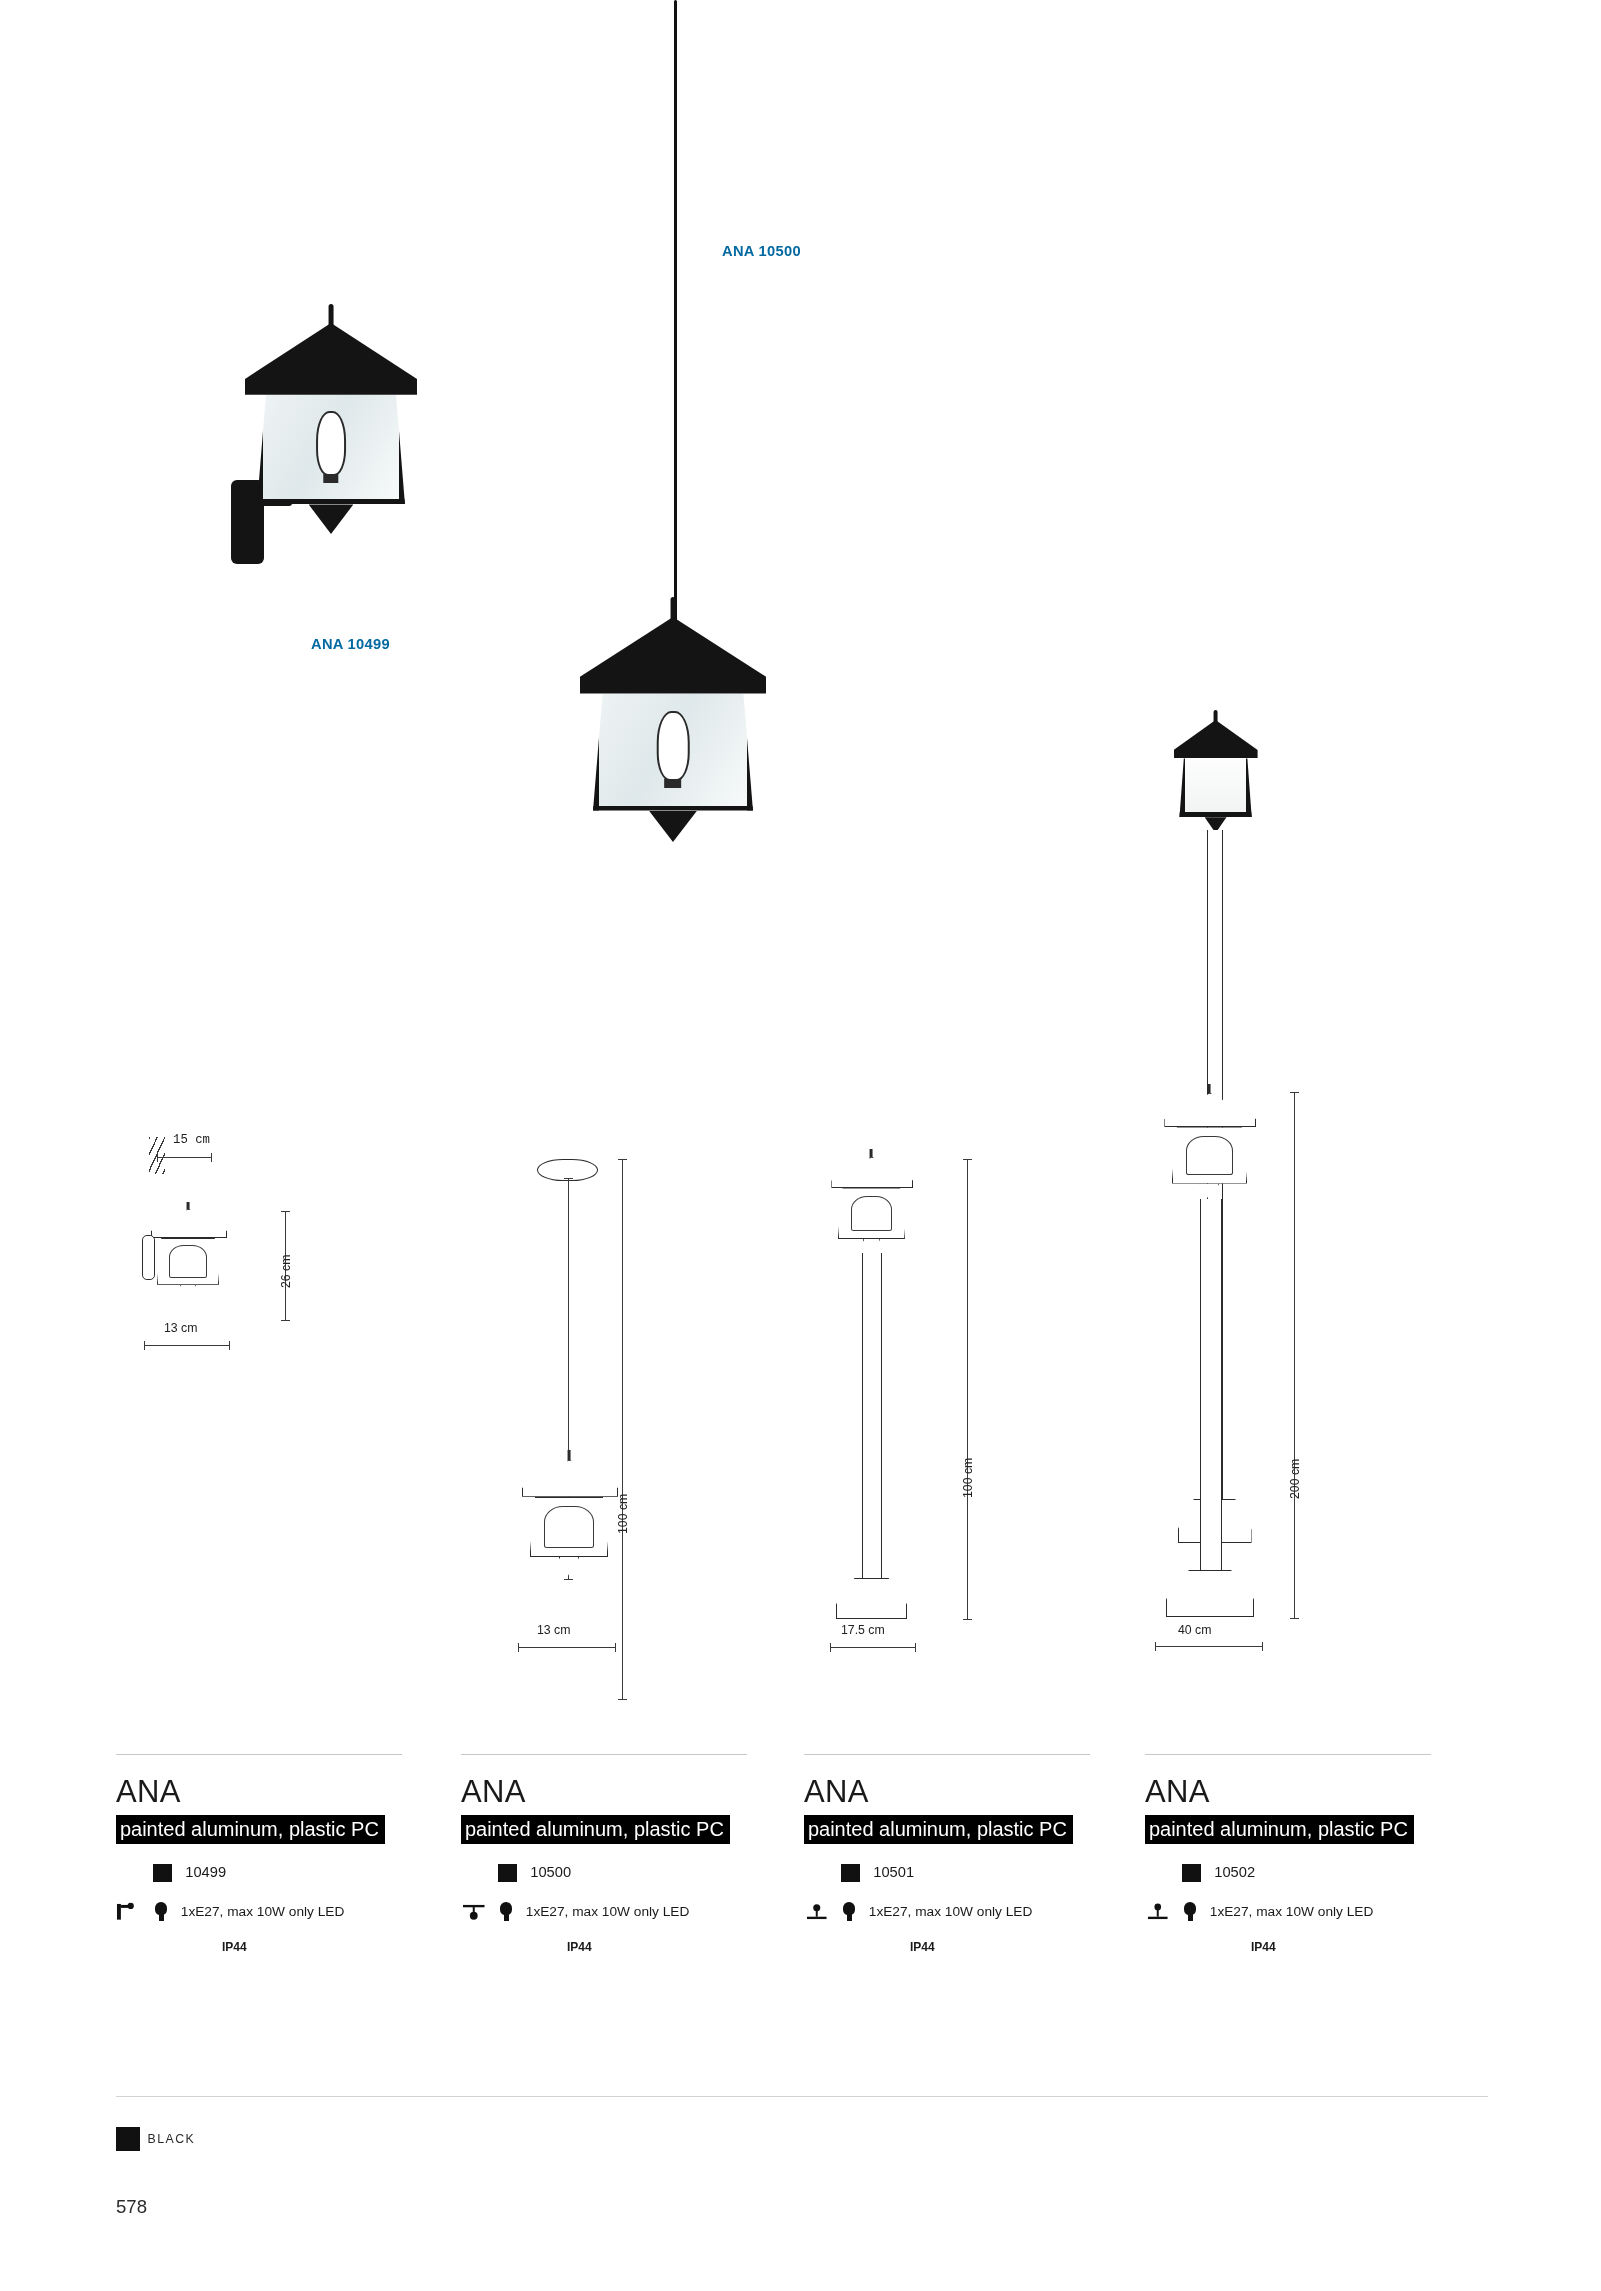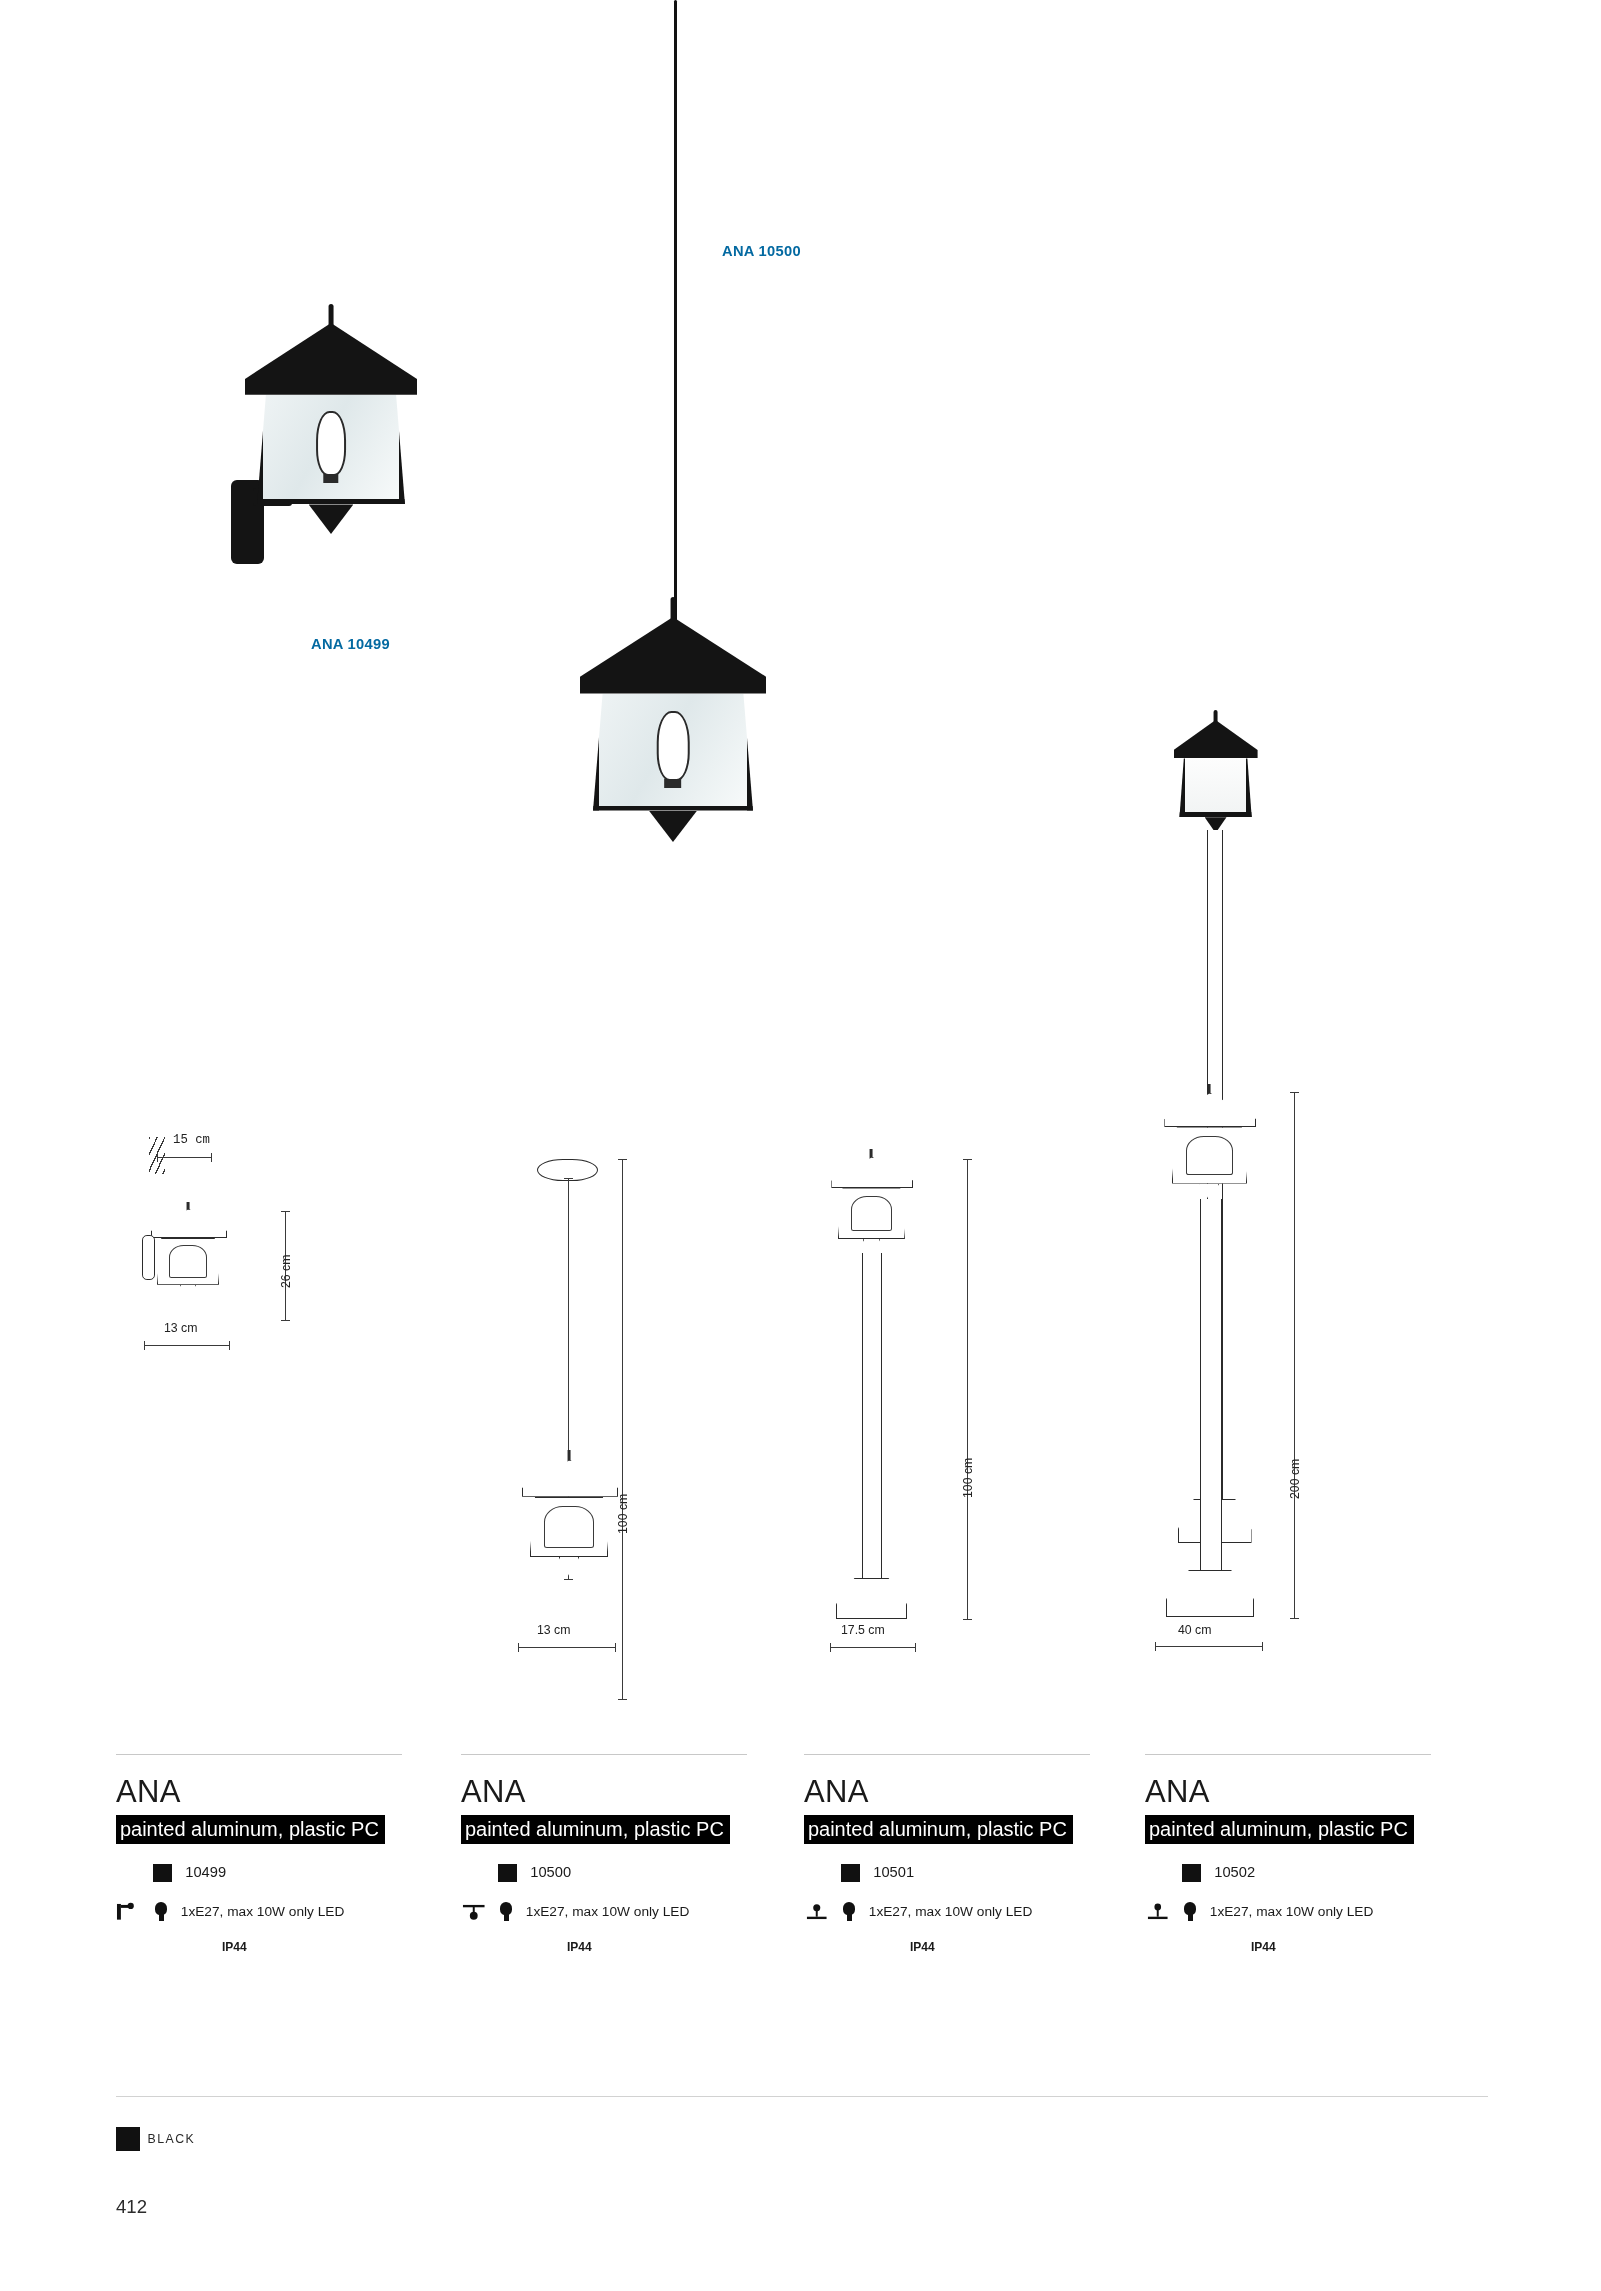--- a/index.html
+++ b/index.html
@@ -490,14 +490,14 @@
     <div class="ip">IP44</div>
   </div>
 
 </div>
 
 <div class="footer-rule"></div>
 <div class="legend">
   <span class="sw"></span>
   <span class="lbl">BLACK</span>
 </div>
-<div class="pageno">412</div>
+<div class="pageno">578</div>
 
 
 </body></html>

